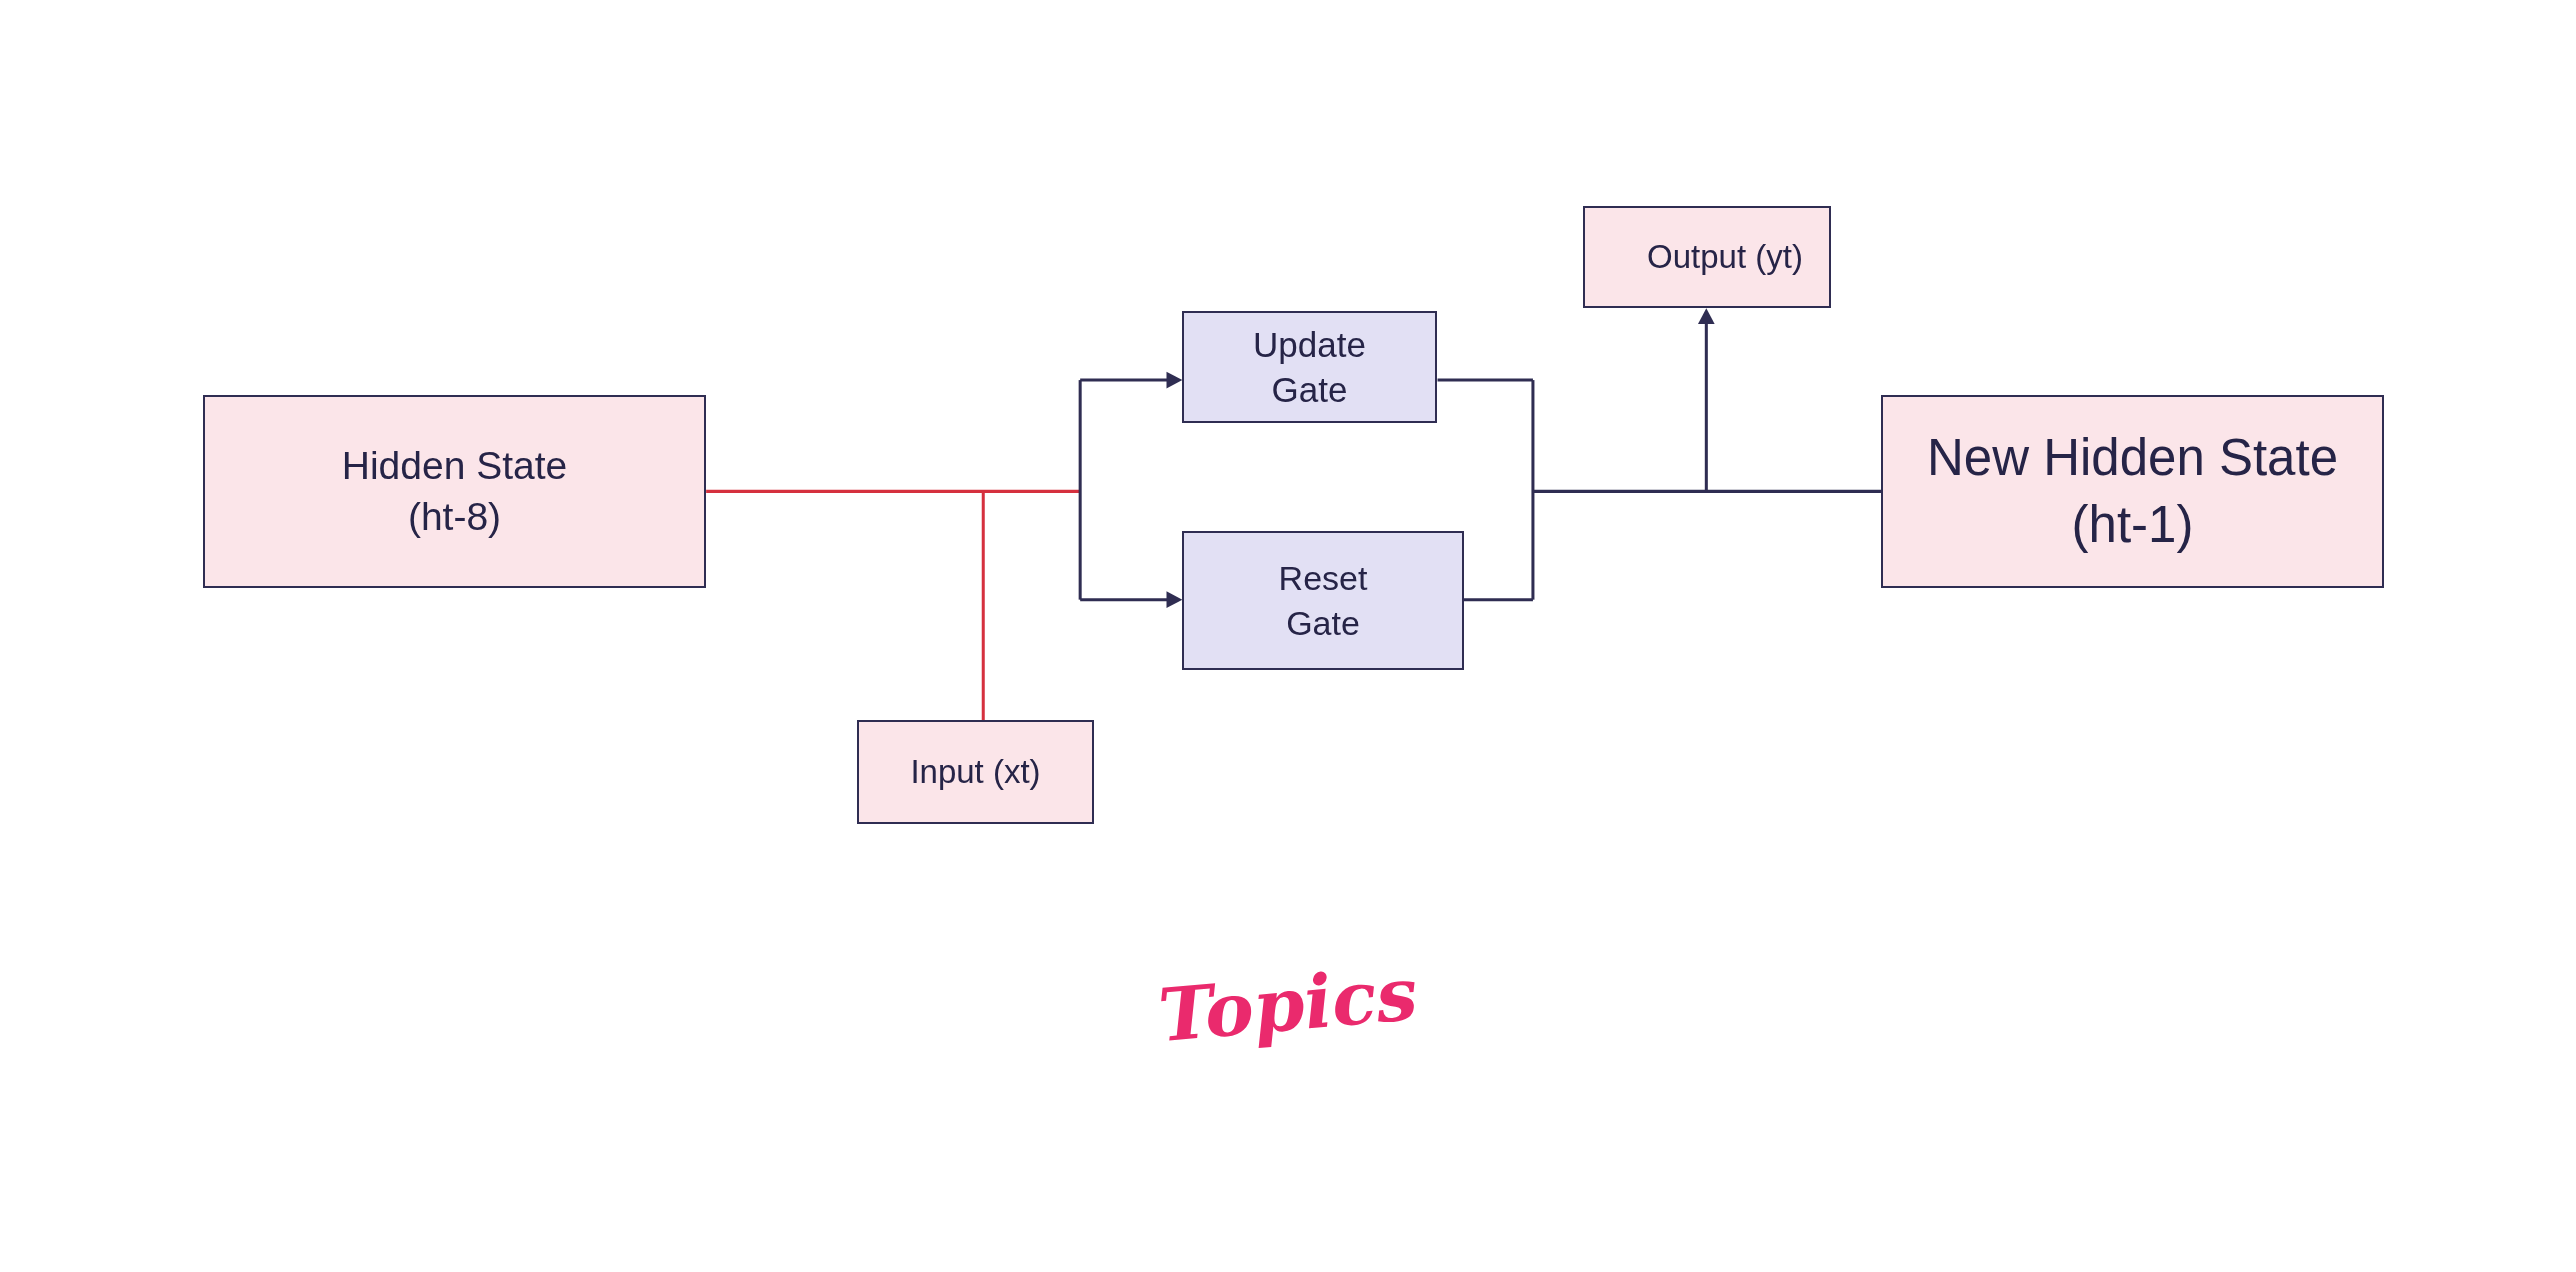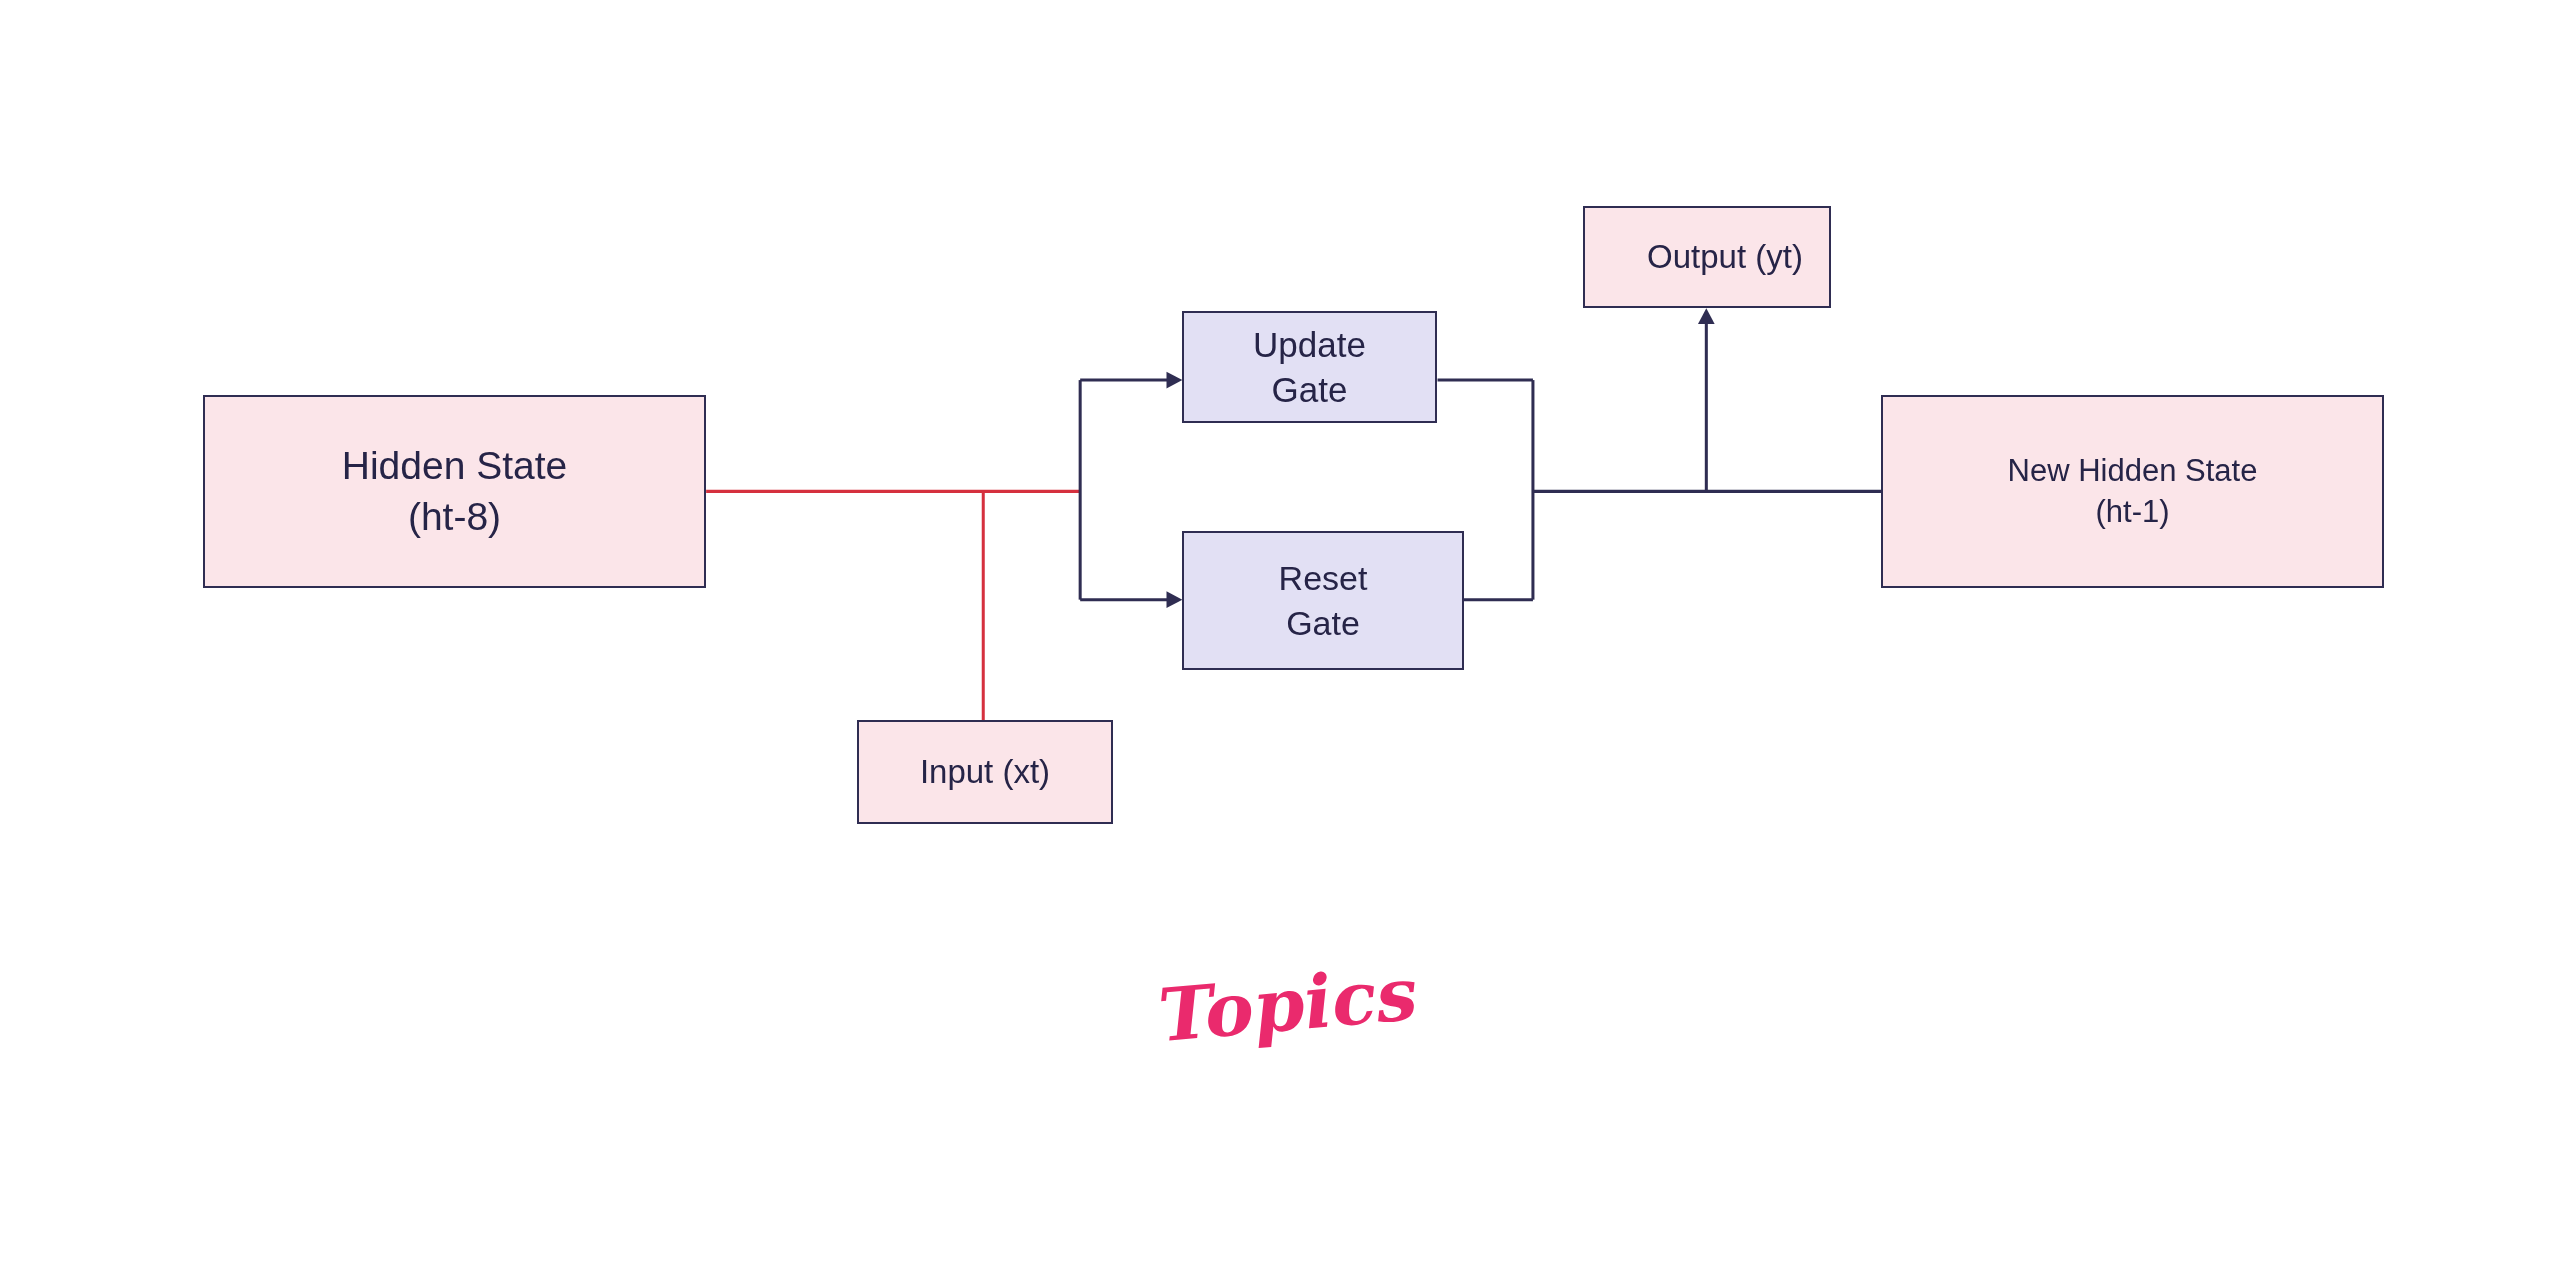--- a/index.html
+++ b/index.html
@@ -44,25 +44,25 @@
     text-align: center;
   }
   .node .node-label {
     white-space: pre-line;
     line-height: 1.3;
   }
   .node.pink { background: var(--node-pink-fill); }
   .node.lavender { background: var(--gate-lavender-fill); }
 
   .node.hidden-state      { left: 203px;  top: 395px; width: 503px; height: 193px; font-size: 39px; }
-  .node.new-hidden-state  { left: 1881px; top: 395px; width: 503px; height: 193px; font-size: 31px; }
+  .node.new-hidden-state  { left: 1881px; top: 395px; width: 503px; height: 193px; font-size: 51px; }
   .node.update-gate       { left: 1182px; top: 311px; width: 255px; height: 112px; font-size: 35px; }
   .node.reset-gate        { left: 1182px; top: 531px; width: 282px; height: 139px; font-size: 34px; }
   .node.output            { left: 1583px; top: 206px; width: 248px; height: 102px; font-size: 33px; padding-left: 36px; }
-  .node.input             { left: 857px; top: 720px; width: 256px; height: 104px; font-size: 33px; }
+  .node.input             { left: 857px; top: 720px; width: 237px; height: 104px; font-size: 33px; }
 
   .logo {
     position: absolute;
     left: 1288px;
     top: 956px;
     transform: translateX(-50%);
     text-align: center;
   }
   .logo .brand {
     display: block;

